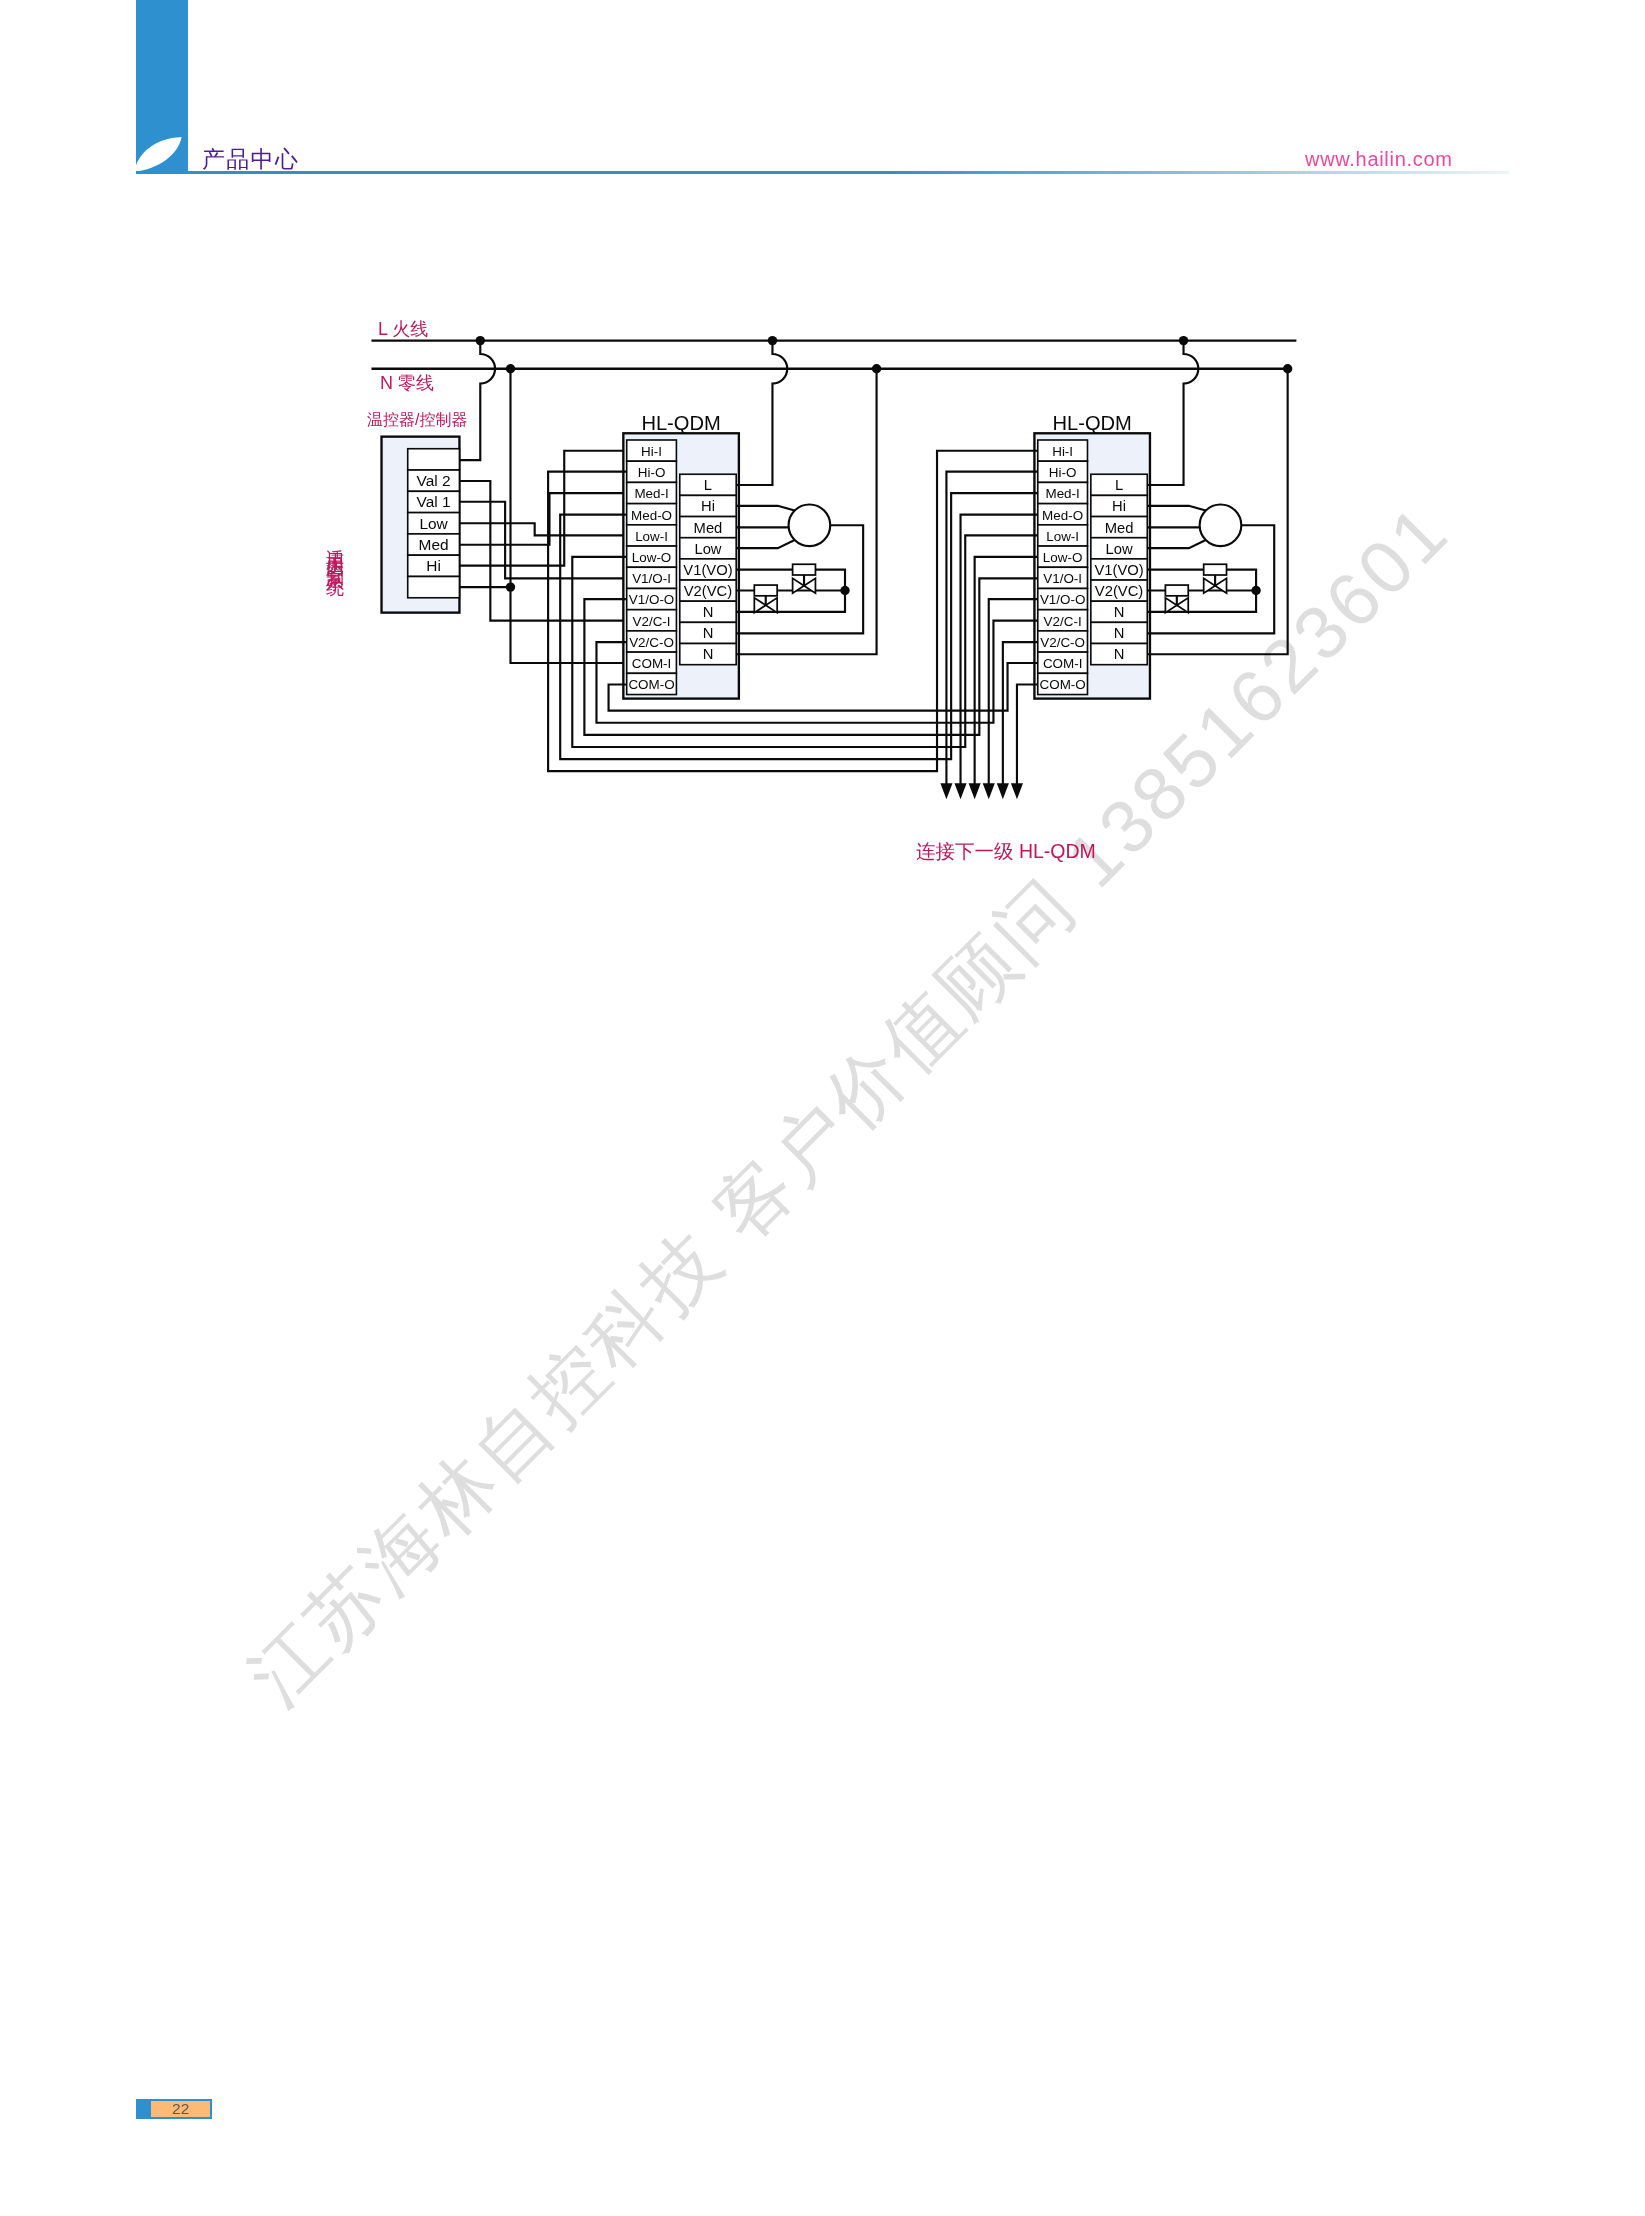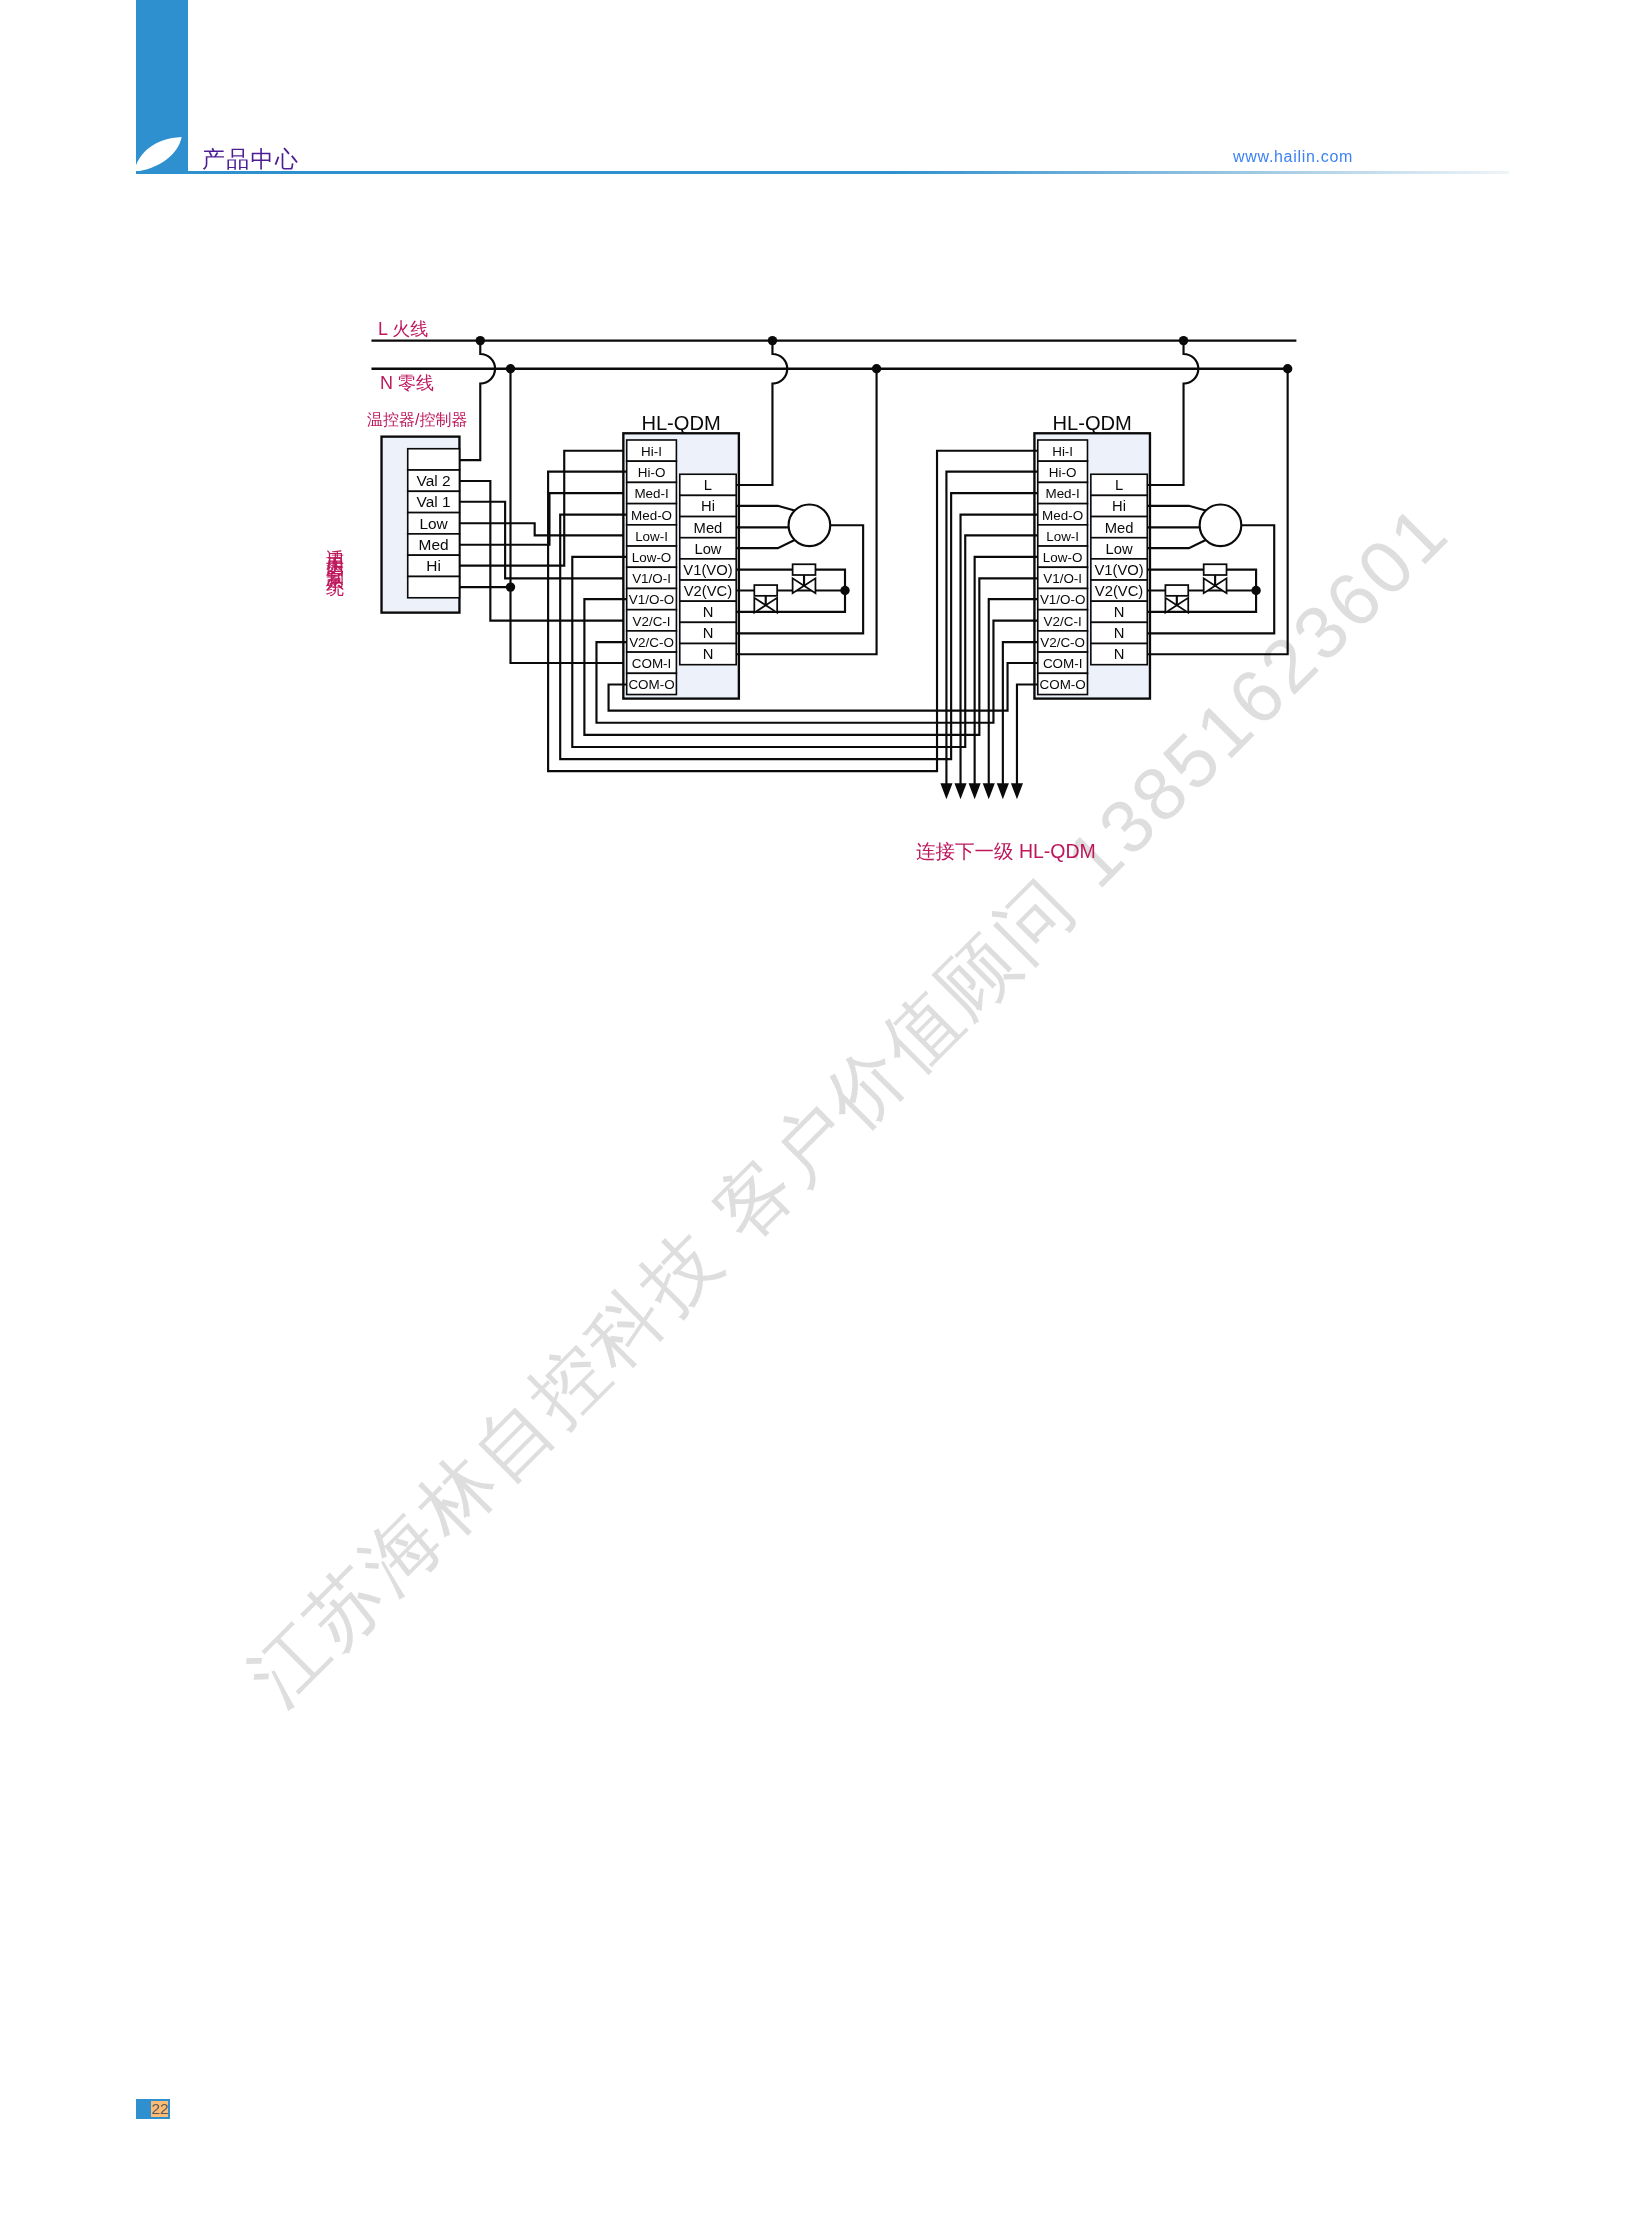--- a/index.html
+++ b/index.html
@@ -4,35 +4,35 @@
 <style>
   html,body{margin:0;padding:0;background:#ffffff;}
   .page{position:relative;width:1645px;height:2216px;background:#fff;overflow:hidden;
         font-family:"Liberation Sans","DejaVu Sans",sans-serif;}
   
   .hbar{position:absolute;left:136px;top:0;width:52px;height:173px;background:#2e90cf;z-index:4;}
   .leaf{position:absolute;left:-4px;top:132px;width:55px;height:42px;}
   .htitle{position:absolute;left:202px;top:144px;font-size:23px;color:#4c1d95;letter-spacing:1.3px;z-index:4;}
   .hrule{position:absolute;left:136px;top:171px;width:1373px;height:2.7px;
          background:linear-gradient(to right,#2e90cf 0%,#2e90cf 55%,rgba(70,150,200,0.55) 80%,rgba(120,170,200,0.12) 100%);z-index:4;}
-  .hurl{position:absolute;left:1233px;top:148px;font-size:16px;color:#3b82f6;letter-spacing:0.7px;z-index:4;}
+  .hurl{position:absolute;left:1305px;top:148px;font-size:20px;color:#ec4899;letter-spacing:0.7px;z-index:4;}
   
   .watermark{position:absolute;left:850px;top:1105px;transform:translate(-50%,-50%) rotate(-45deg);
              font-size:75px;letter-spacing:4px;color:#dedede;white-space:nowrap;z-index:1;}
   
   .olabel{position:absolute;color:#be185d;z-index:3;}
   .bus-l{left:378px;top:317px;font-size:18px;}
   .bus-n{left:380px;top:345px;font-size:18px;margin-top:26px;}
   .ctrl-title{left:367px;top:410px;font-size:16px;}
   .next-label{left:916px;top:806px;font-size:19.5px;margin-top:32px;}
   .side-note{left:323px;top:535px;font-size:18px;writing-mode:vertical-lr;text-orientation:upright;letter-spacing:4px;}
   
   #wiring{position:absolute;left:0;top:0;z-index:2;font-family:"Liberation Sans","DejaVu Sans",sans-serif;}
   
-  .pagebadge{position:absolute;left:136px;top:2099px;width:34px;height:19.5px;border:2px solid #2e90cf;
+  .pagebadge{position:absolute;left:136px;top:2099px;width:76px;height:19.5px;border:2px solid #2e90cf;
              box-sizing:border-box;background:#fdba74;z-index:4;}
   .badgefill{position:absolute;left:0;top:0;width:13.4px;height:100%;background:#2e90cf;}
   .pagenum{position:absolute;left:13.4px;right:0;top:0;bottom:0;text-align:center;font-size:15.5px;color:#5a5a5a;line-height:16px;}
 </style>
 </head>
 <body>
 
 <div class="page">
 
   <header>

